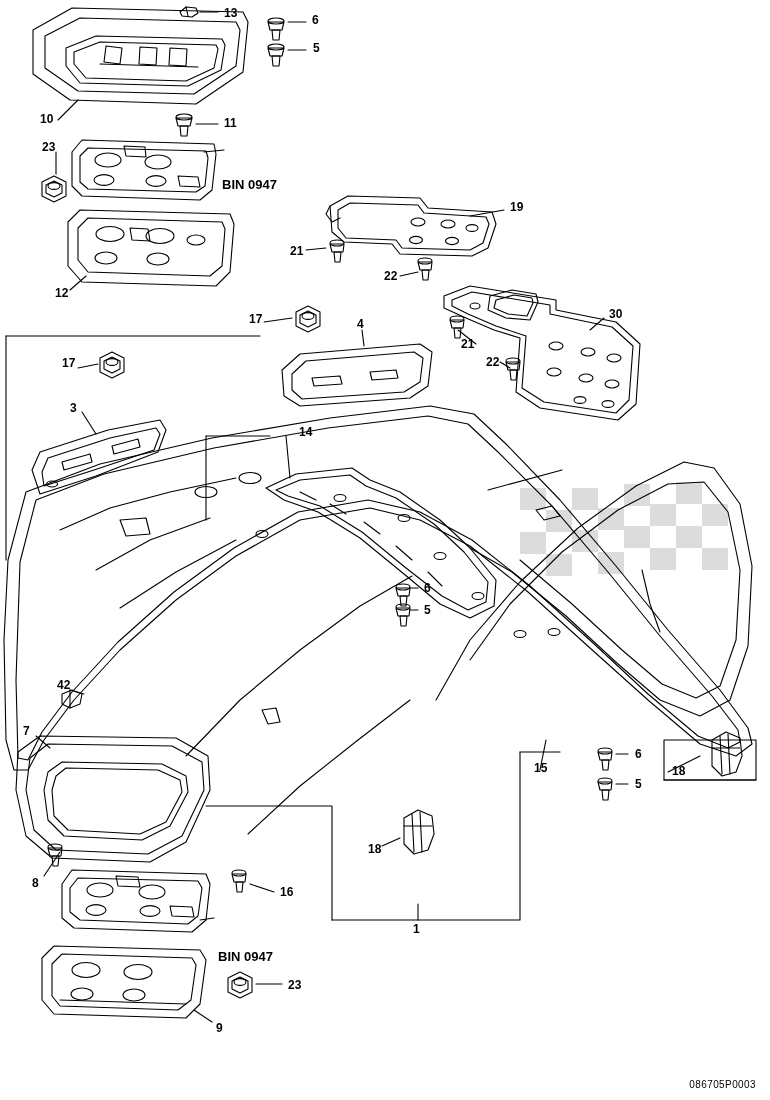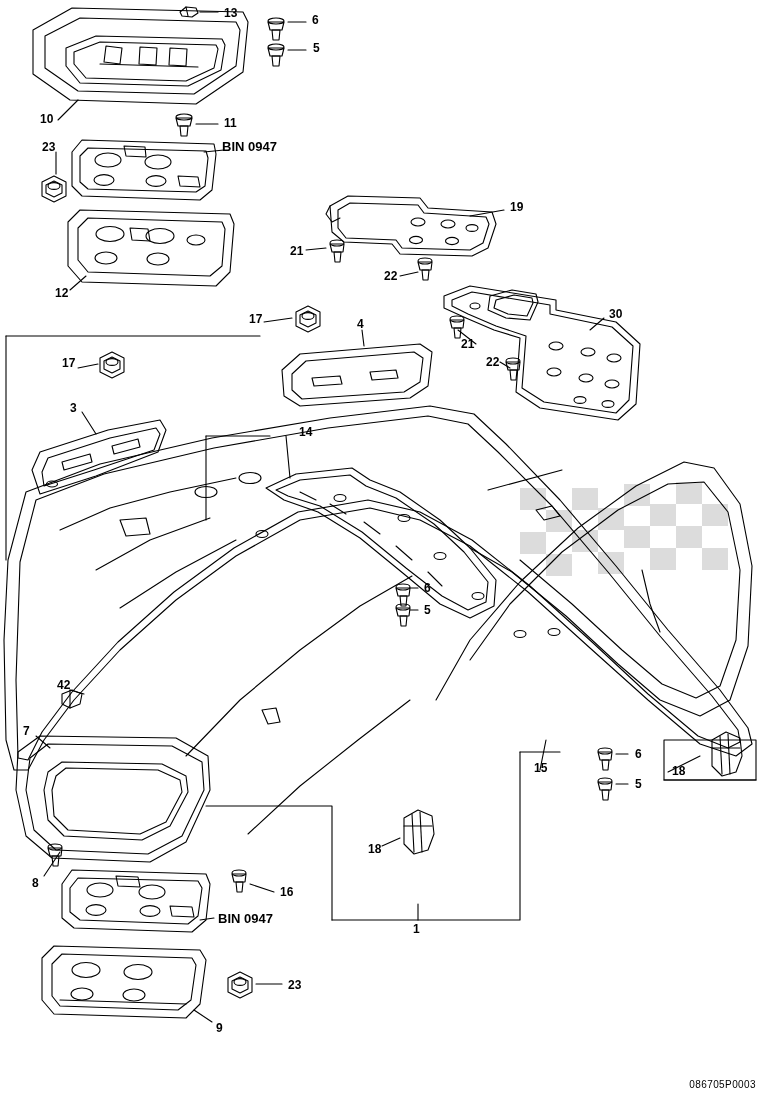--- a/index.html
+++ b/index.html
@@ -62,20 +62,21 @@
     font-family: "Liberation Sans", sans-serif;
     white-space: nowrap;
   }
   .bin-label {
     position: absolute;
     font-size: 13px;
     font-weight: bold;
     color: #000000;
     font-family: "Liberation Sans", sans-serif;
     white-space: nowrap;
+    margin-top: 38px;
   }
   .code {
     position: absolute;
     right: 14px;
     bottom: 10px;
     font-size: 10px;
     color: #000000;
     font-family: "Liberation Sans", sans-serif;
     letter-spacing: 0.4px;
   }

